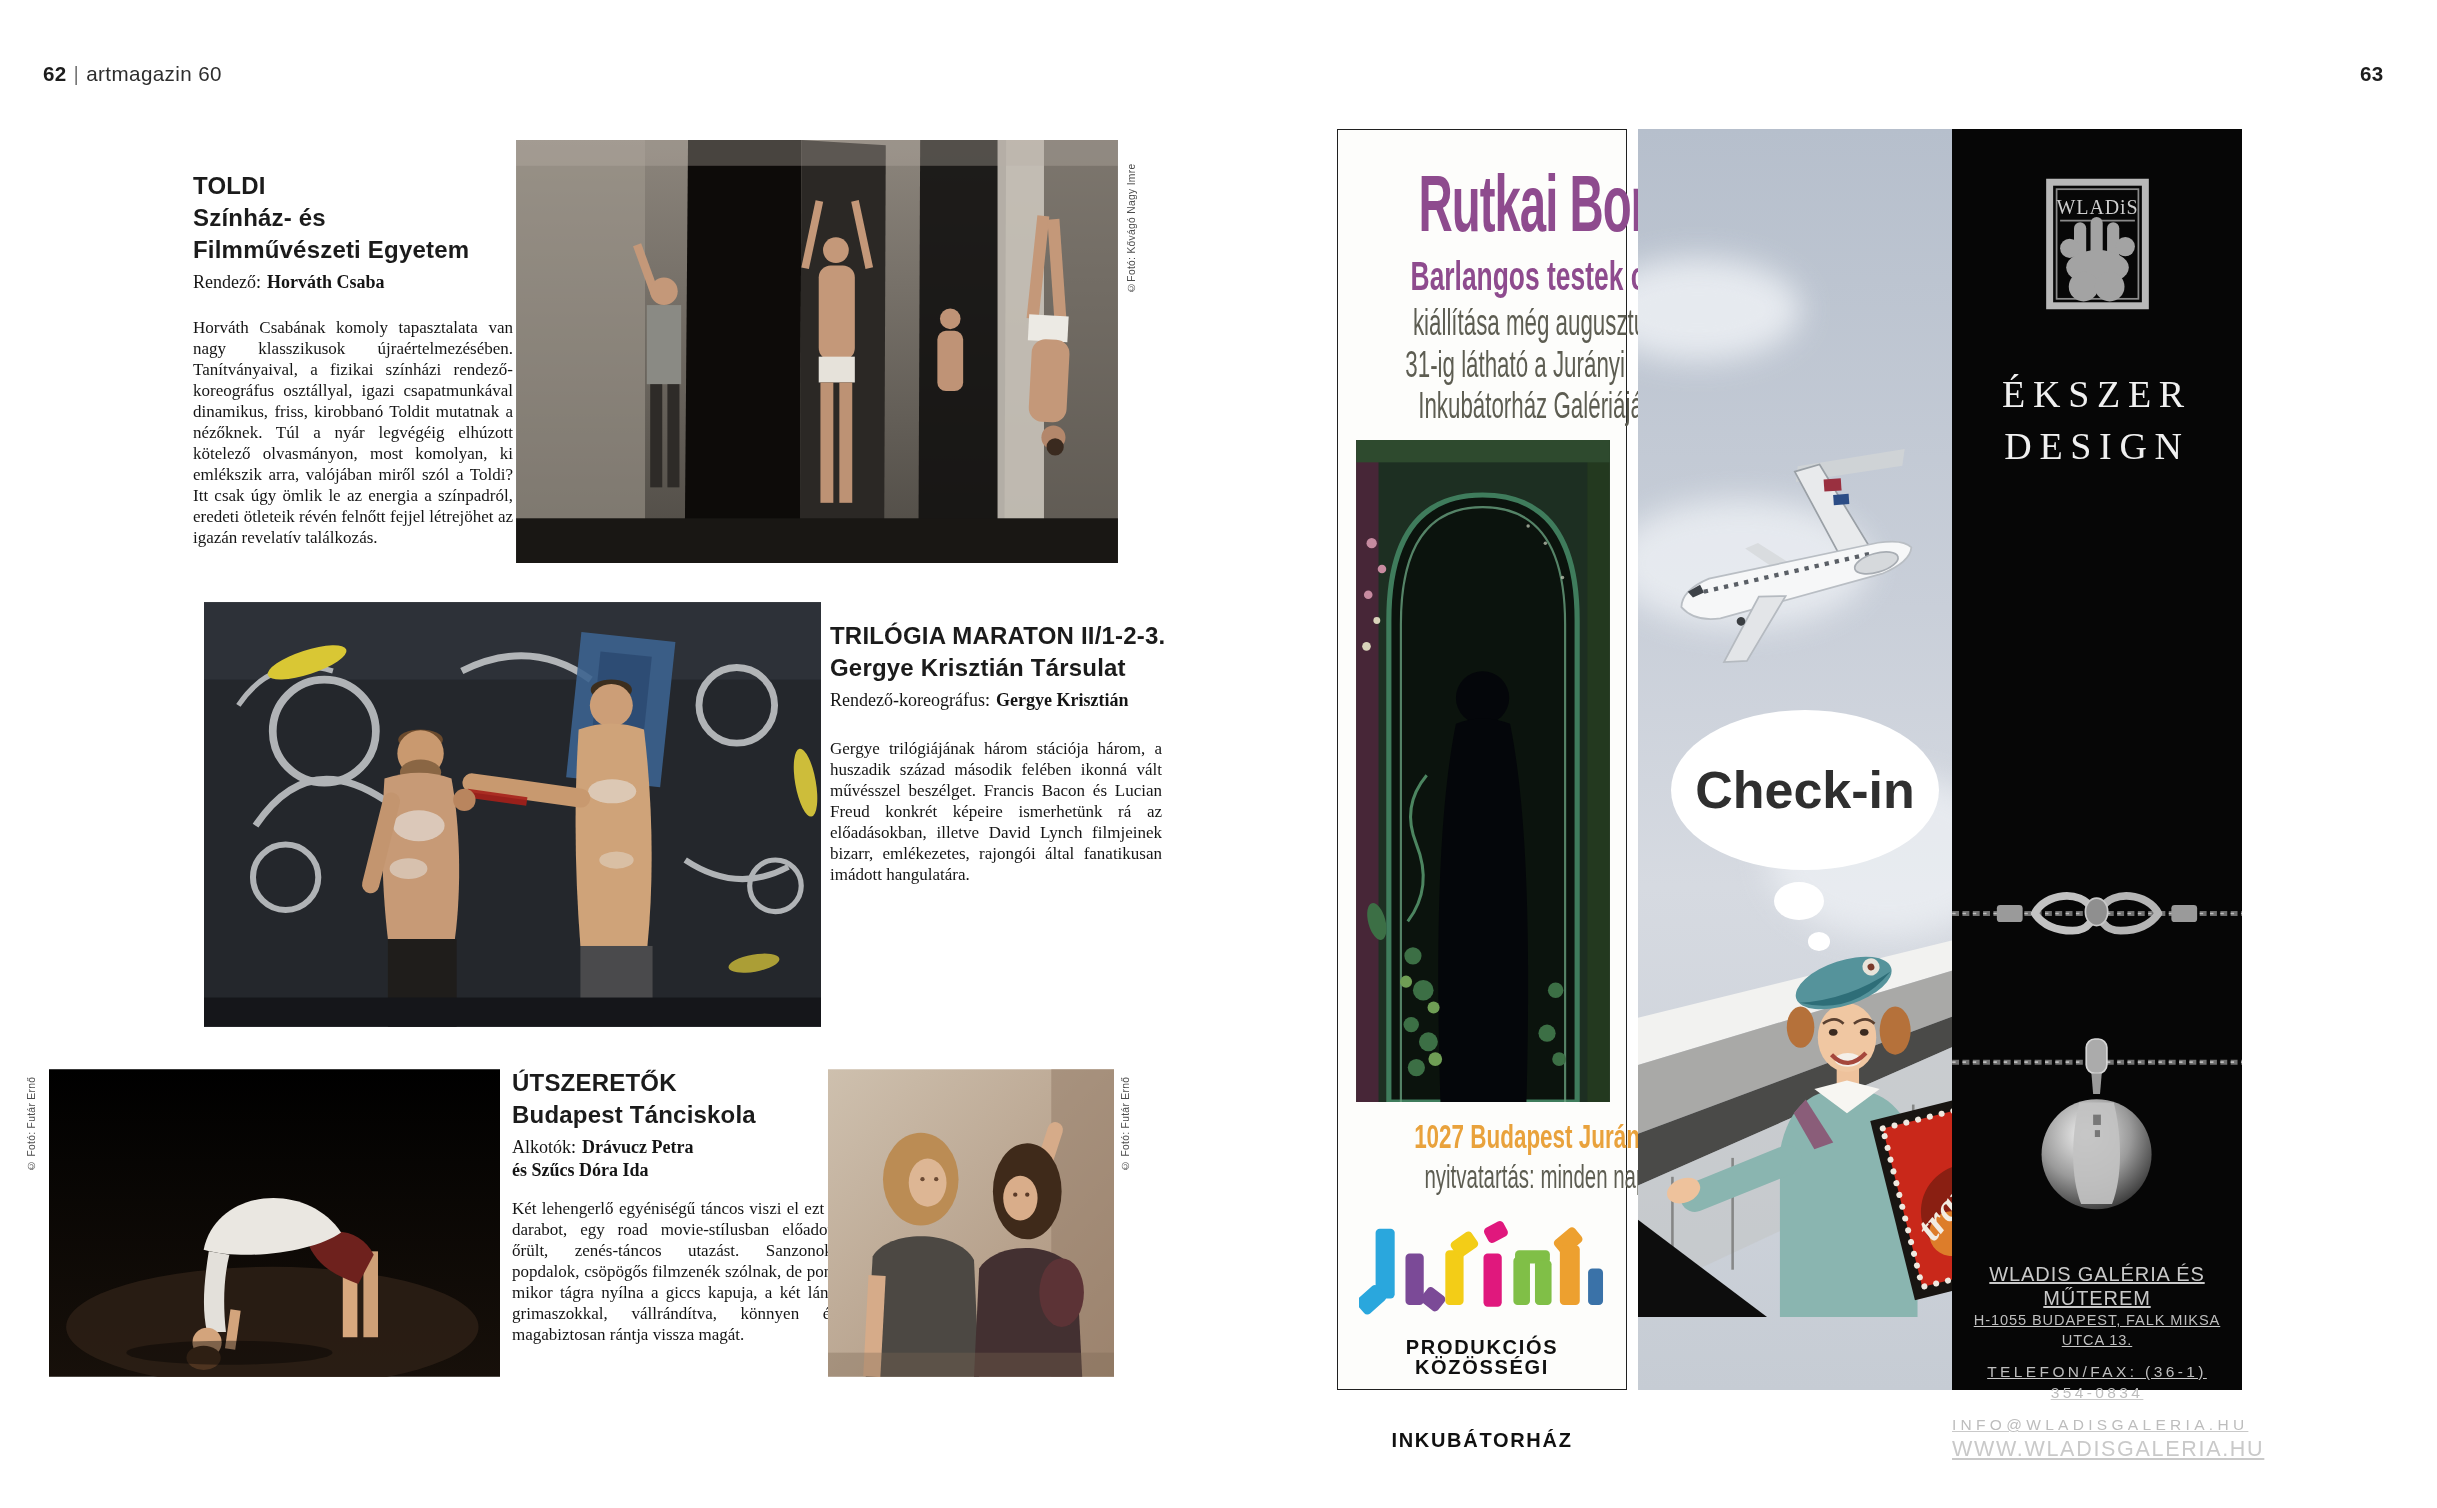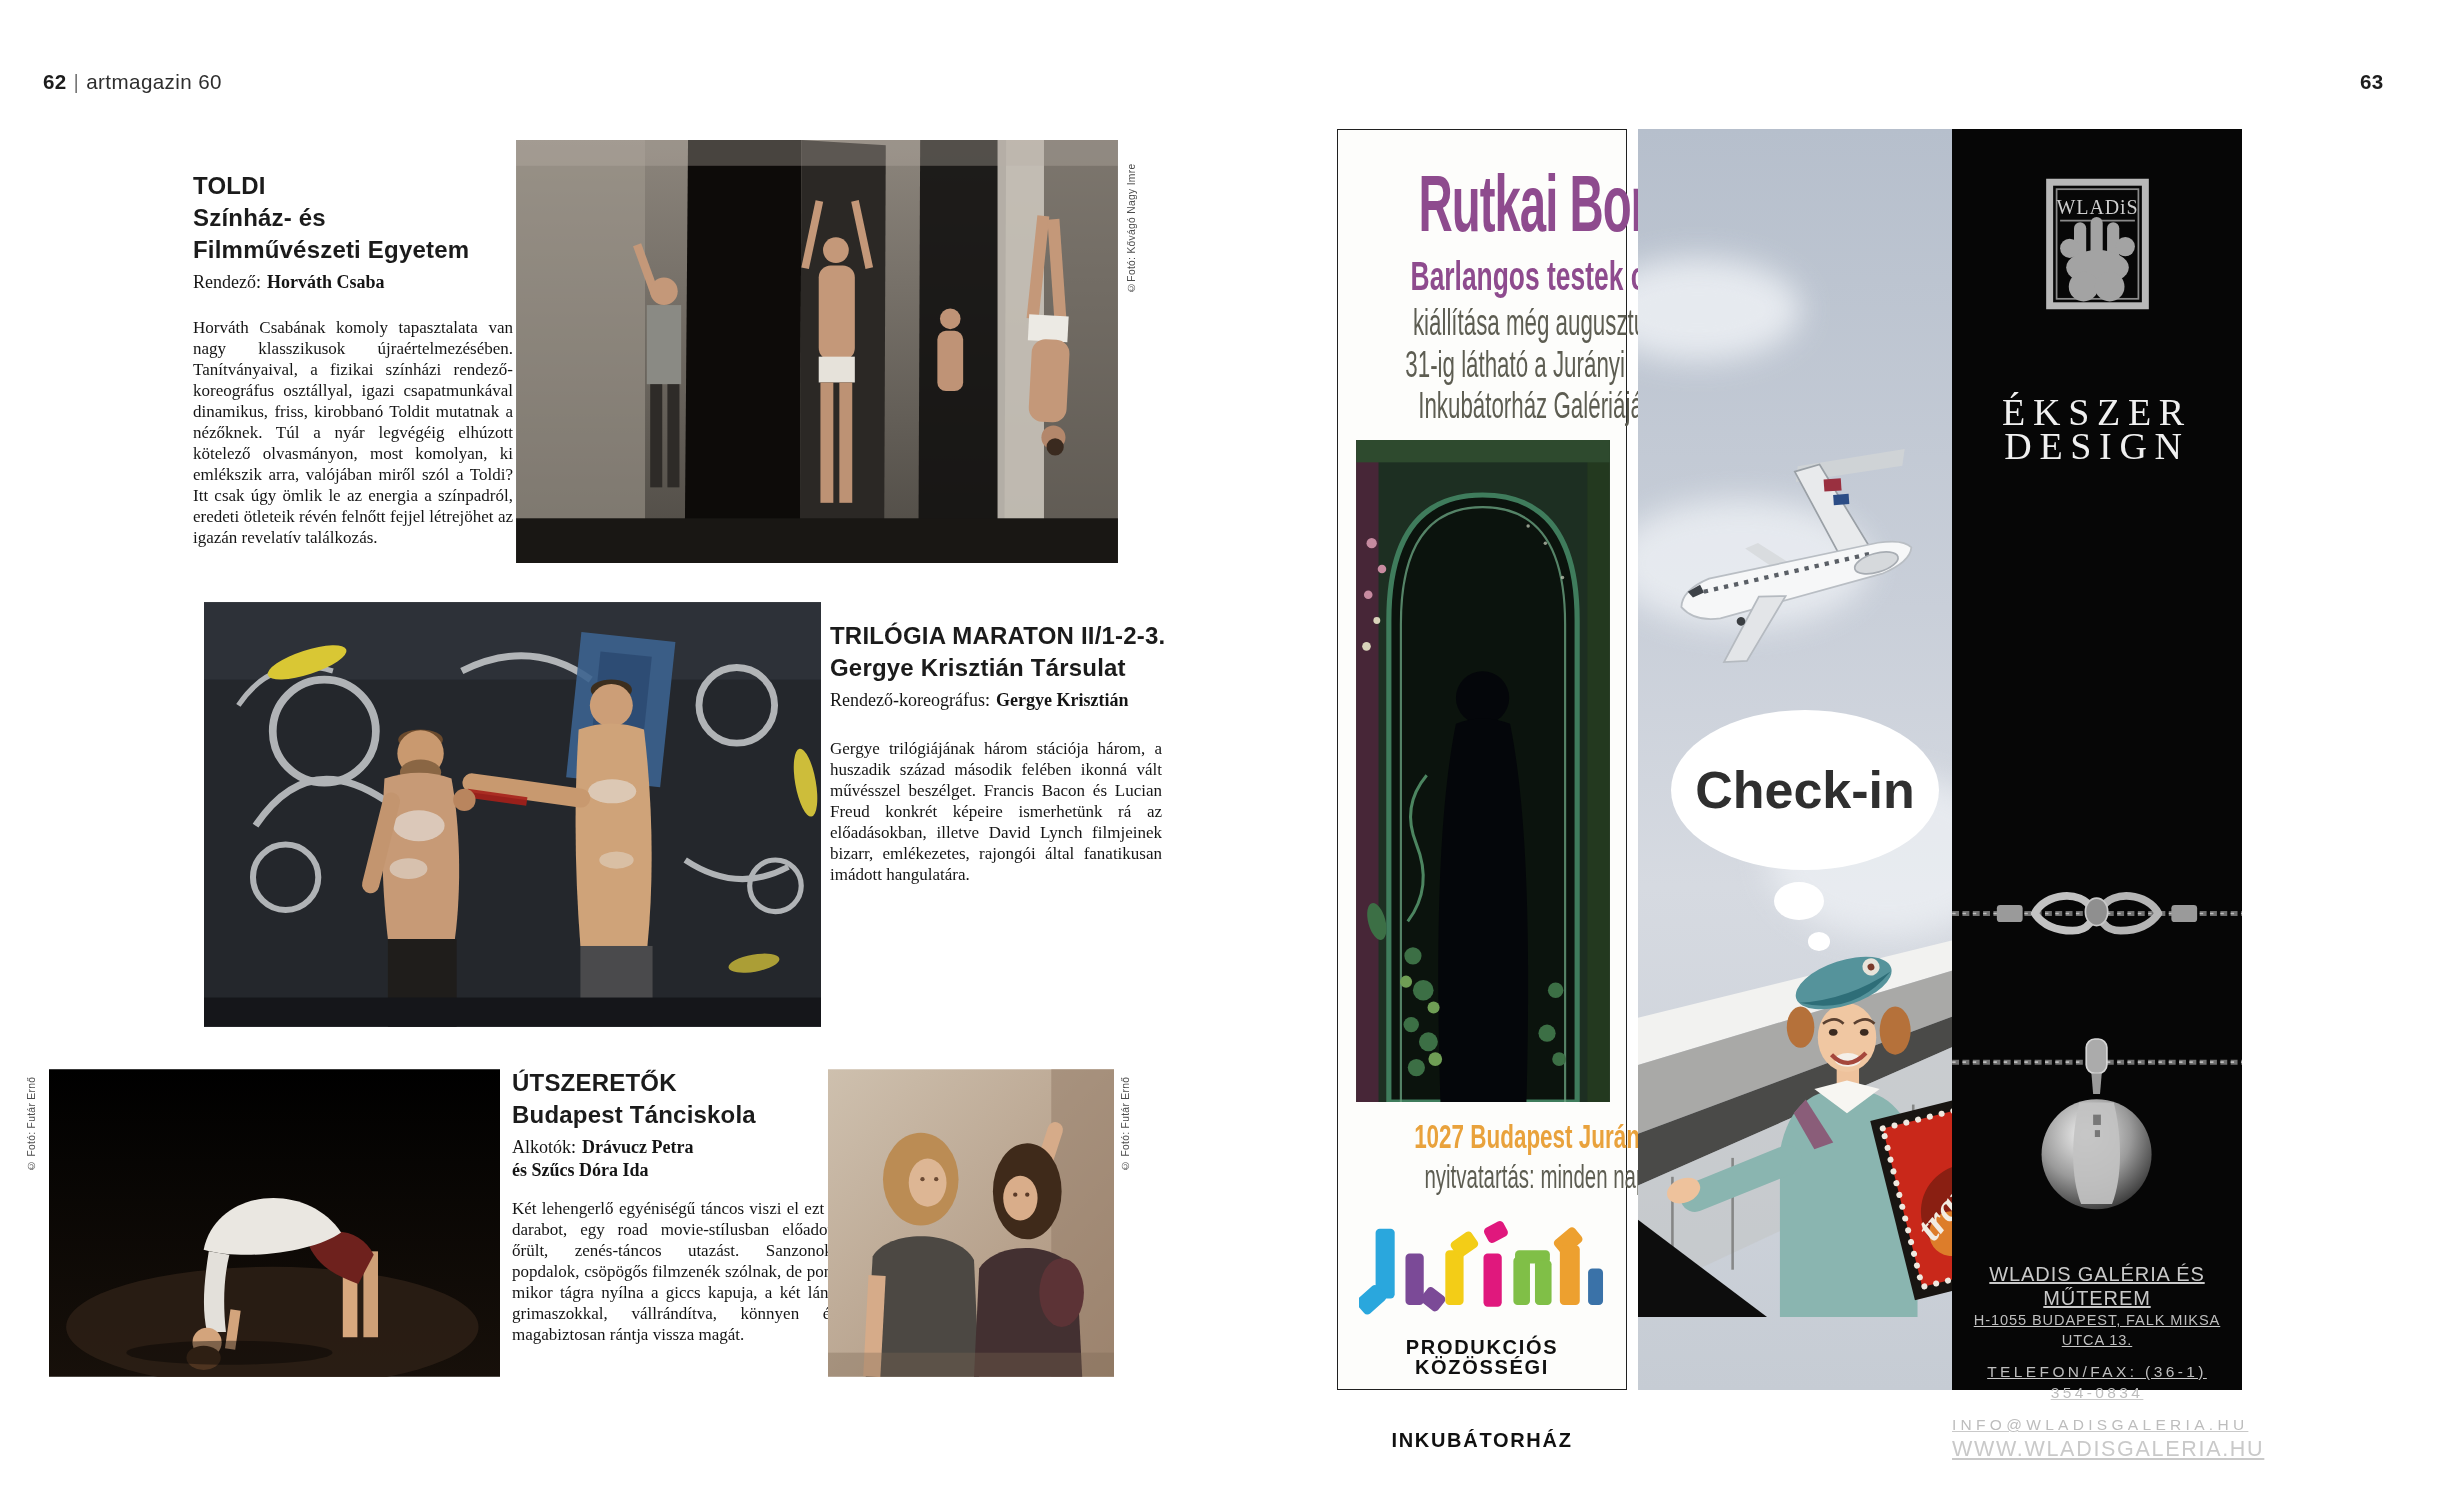--- a/index.html
+++ b/index.html
@@ -1,20 +1,20 @@
 <!DOCTYPE html>
 <html style="font-size:13.8px"><head>
 <meta charset="utf-8">
 <style>
   html,body{margin:0;padding:0;background:#e8e8e8;}
   .spread{position:relative;width:2438px;height:1508px;background:#ffffff;overflow:hidden;}
   .abs{position:absolute;}
 
   
-  .hdr{font-family:"Liberation Sans",sans-serif;font-size:20.6px;color:#1d1d1d;letter-spacing:0.4px;margin-top:8px;}
+  .hdr{font-family:"Liberation Sans",sans-serif;font-size:20.6px;color:#1d1d1d;letter-spacing:0.4px;}
   .hdr .num{font-weight:700;}
   .hdr .sep{font-weight:300;color:#777;padding:0 6.9px;}
   .hdr .mag{font-weight:400;color:#2e2e2e;}
 
   .t-title{font-family:"Liberation Sans",sans-serif;font-weight:700;font-size:24px;line-height:32px;
            color:#1b1b1b;letter-spacing:0.2px;white-space:nowrap;}
   .t-credit{font-family:"Liberation Serif",serif;font-size:18px;line-height:23px;color:#141414;margin:5.2px 0 0 0;}
   .t-credit b{font-weight:700;}
   .t-credit .lbl{margin-right:6px;font-family:Liberation Serif, serif;}
   .t-body{font-family:"Liberation Serif",serif;font-size:17px;line-height:21px;color:#151515;
@@ -74,21 +74,21 @@
   #bt2{left:170px;top:803px;width:22.4px;height:19px;}
   #stew-wrap{left:0px;top:807px;}
   #tz-band{left:0;top:1188px;width:332px;height:74px;background:#b2b6bc;text-align:center;}
   .tz-url{font:400 40px/43px "Liberation Sans",sans-serif;color:#fbfcfd;letter-spacing:0.9px;
           margin:4.3px 0 0 0;text-shadow:0 0.9px 0.9px #8d9198;}
   .tz-fb{font:400 25px/26px "Liberation Sans",sans-serif;color:#e3e5e8;margin:0;text-shadow:0 0.9px 0.9px #999da3;}
 
   
   #ad-wladis{left:1952px;top:129px;width:290px;height:1261px;background:#060606;}
   #wl-emblem{left:92px;top:48px;}
-  #wl-t1{top:264px;} #wl-t2{top:298px;}
+  #wl-t1{top:246px;} #wl-t2{top:298px;}
   .wl-tag{font-family:"Liberation Serif",serif;font-size:38px;line-height:1;color:#f0f0f0;letter-spacing:7.7px;}
   #wl-jewel{left:0;top:757px;}
   #wl-addr{top:1133px;width:100%;text-align:center;font-family:"Liberation Sans",sans-serif;color:#c9c9c9;text-decoration:underline;}
   .wl-c1{font-size:20px;letter-spacing:0.9px;line-height:24px;margin:0;}
   .wl-c2{font-size:14.6px;letter-spacing:0.9px;line-height:20px;margin:0;color:#bdbdbd;}
   .wl-c3{font-size:15.5px;letter-spacing:3.4px;line-height:20.6px;margin:12px;color:#bdbdbd;}
   .wl-c4{font-size:15.5px;letter-spacing:4.3px;line-height:20.6px;margin:0;color:#bdbdbd;}
   .wl-c5{font-size:21.5px;letter-spacing:1.7px;line-height:27px;margin:0;}
 </style>
 </head>

